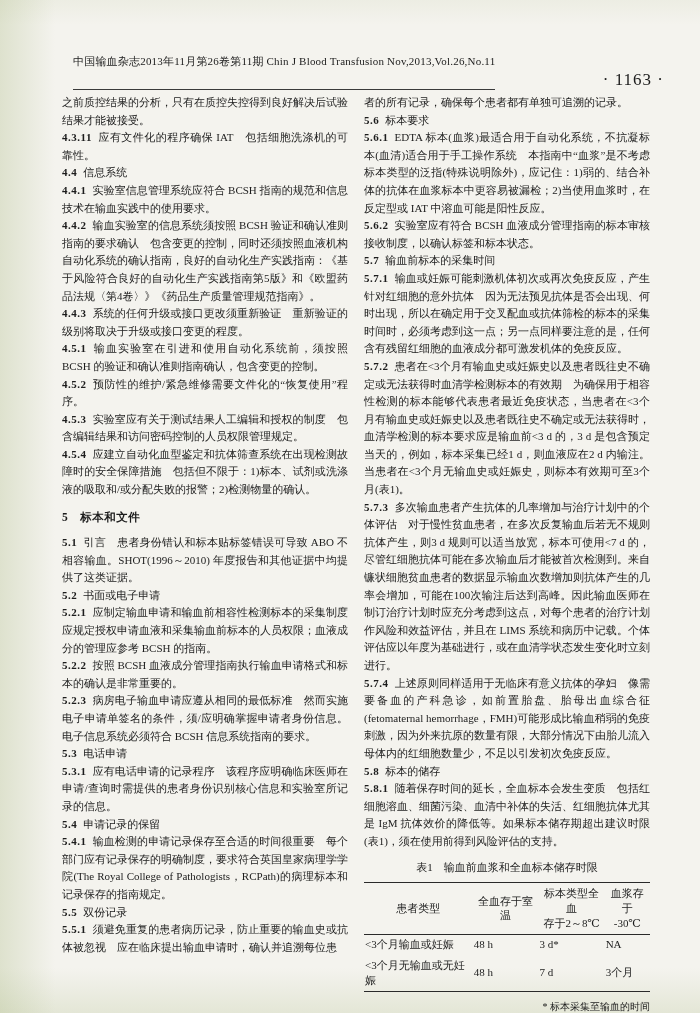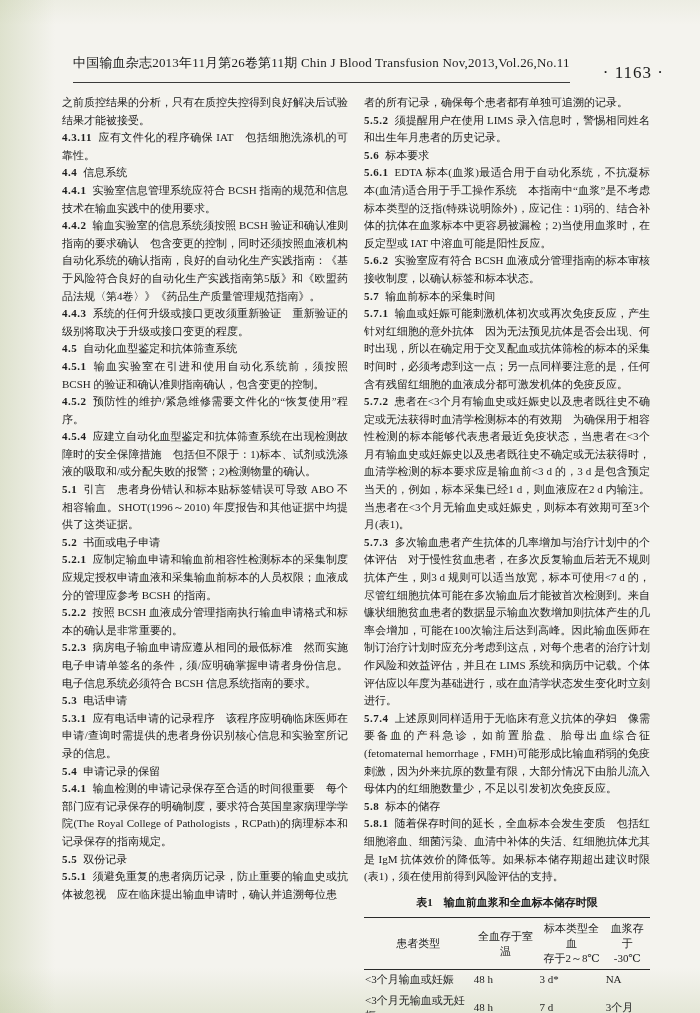--- a/index.html
+++ b/index.html
@@ -17,24 +17,24 @@
       linear-gradient(90deg, rgba(170,185,130,0.30) 0px, rgba(170,185,130,0) 55px),
       linear-gradient(0deg, rgba(170,185,130,0.22) 0px, rgba(170,185,130,0) 45px),
       linear-gradient(180deg, rgba(170,185,130,0.10) 0px, rgba(170,185,130,0) 25px),
       #f4f3ee;
   }
   .running-head {
     position:absolute; top:54px; left:73px; right:36px;
     display:flex; justify-content:space-between; align-items:flex-end;
   }
   .journal-line {
-    font-size:13px;
+    font-size:11px;
     letter-spacing:0.2px;
     border-bottom:1px solid #3a3a3a;
-    padding-bottom:10px;
+    padding-bottom:20px;
     white-space:nowrap;
   }
   .page-number {
     font-size:17px;
     letter-spacing:1px;
     padding-left:10px;
     white-space:nowrap;
   }
   .body-area {
     position:absolute; top:94px; left:62px; width:588px;
@@ -50,21 +50,21 @@
   .para .num { font-weight:bold; margin-right:0.55em; letter-spacing:0.5px; }
   .sec-heading {
     font-weight:bold;
     font-size:11.5px;
     margin:9px 0 8px 0;
     letter-spacing:0.5px;
   }
   .table-block { margin-top:8px; }
   .tbl-title {
     text-align:center;
-    font-weight:bold;
+    font-weight:normal;
     font-size:11px;
     margin:4px 0 6px 0;
   }
   table.data {
     width:100%;
     border-collapse:collapse;
     font-size:11px;
     border-top:1.5px solid #2a2a2a;
     border-bottom:1.5px solid #2a2a2a;
   }
@@ -102,42 +102,42 @@
   <div class="body-area">
 
     <div class="col">
       <div>
           <p class="para">之前质控结果的分析，只有在质控失控得到良好解决后试验结果才能被接受。</p>
           <p class="para"><b class="num">4.3.11</b>应有文件化的程序确保 IAT　包括细胞洗涤机的可靠性。</p>
           <p class="para"><b class="num">4.4</b>信息系统</p>
           <p class="para"><b class="num">4.4.1</b>实验室信息管理系统应符合 BCSH 指南的规范和信息技术在输血实践中的使用要求。</p>
           <p class="para"><b class="num">4.4.2</b>输血实验室的信息系统须按照 BCSH 验证和确认准则指南的要求确认　包含变更的控制，同时还须按照血液机构自动化系统的确认指南，良好的自动化生产实践指南：《基于风险符合良好的自动化生产实践指南第5版》和《欧盟药品法规〈第4卷〉》《药品生产质量管理规范指南》。</p>
           <p class="para"><b class="num">4.4.3</b>系统的任何升级或接口更改须重新验证　重新验证的级别将取决于升级或接口变更的程度。</p>
-          <p class="para"><b class="num">4.5</b>自动化血型鉴定和抗体筛查系统</p>
           <p class="para"><b class="num">4.5.1</b>输血实验室在引进和使用自动化系统前，须按照 BCSH 的验证和确认准则指南确认，包含变更的控制。</p>
           <p class="para"><b class="num">4.5.2</b>预防性的维护/紧急维修需要文件化的“恢复使用”程序。</p>
+          <p class="para"><b class="num">4.5.3</b>实验室应有关于测试结果人工编辑和授权的制度　包含编辑结果和访问密码控制的人员权限管理规定。</p>
           <p class="para"><b class="num">4.5.4</b>应建立自动化血型鉴定和抗体筛查系统在出现检测故障时的安全保障措施　包括但不限于：1)标本、试剂或洗涤液的吸取和/或分配失败的报警；2)检测物量的确认。</p>
+          <div class="sec-heading">5　标本和文件</div>
           <p class="para"><b class="num">5.1</b>引言　患者身份错认和标本贴标签错误可导致 ABO 不相容输血。SHOT(1996～2010) 年度报告和其他证据中均提供了这类证据。</p>
           <p class="para"><b class="num">5.2</b>书面或电子申请</p>
           <p class="para"><b class="num">5.2.1</b>应制定输血申请和输血前相容性检测标本的采集制度　应规定授权申请血液和采集输血前标本的人员权限；血液成分的管理应参考 BCSH 的指南。</p>
           <p class="para"><b class="num">5.2.2</b>按照 BCSH 血液成分管理指南执行输血申请格式和标本的确认是非常重要的。</p>
           <p class="para"><b class="num">5.2.3</b>病房电子输血申请应遵从相同的最低标准　然而实施电子申请单签名的条件，须/应明确掌握申请者身份信息。电子信息系统必须符合 BCSH 信息系统指南的要求。</p>
           <p class="para"><b class="num">5.3</b>电话申请</p>
           <p class="para"><b class="num">5.3.1</b>应有电话申请的记录程序　该程序应明确临床医师在申请/查询时需提供的患者身份识别核心信息和实验室所记录的信息。</p>
           <p class="para"><b class="num">5.4</b>申请记录的保留</p>
           <p class="para"><b class="num">5.4.1</b>输血检测的申请记录保存至合适的时间很重要　每个部门应有记录保存的明确制度，要求符合英国皇家病理学学院(The Royal College of Pathologists，RCPath)的病理标本和记录保存的指南规定。</p>
           <p class="para"><b class="num">5.5</b>双份记录</p>
           <p class="para"><b class="num">5.5.1</b>须避免重复的患者病历记录，防止重要的输血史或抗体被忽视　应在临床提出输血申请时，确认并追溯每位患</p>
         </div>
     </div>
 
     <div class="col">
       <div>
           <p class="para">者的所有记录，确保每个患者都有单独可追溯的记录。</p>
-          <p class="para"><b class="num">5.5.2</b>须提醒用户在使用 LIMS 录入信息时，警惕相同姓名和出生年月患者的历史记录。</p>
           <p class="para"><b class="num">5.6</b>标本要求</p>
           <p class="para"><b class="num">5.6.1</b>EDTA 标本(血浆)最适合用于自动化系统，不抗凝标本(血清)适合用于手工操作系统　本指南中“血浆”是不考虑标本类型的泛指(特殊说明除外)，应记住：1)弱的、结合补体的抗体在血浆标本中更容易被漏检；2)当使用血浆时，在反定型或 IAT 中溶血可能是阳性反应。</p>
           <p class="para"><b class="num">5.6.2</b>实验室应有符合 BCSH 血液成分管理指南的标本审核接收制度，以确认标签和标本状态。</p>
           <p class="para"><b class="num">5.7</b>输血前标本的采集时间</p>
           <p class="para"><b class="num">5.7.1</b>输血或妊娠可能刺激机体初次或再次免疫反应，产生针对红细胞的意外抗体　因为无法预见抗体是否会出现、何时出现，所以在确定用于交叉配血或抗体筛检的标本的采集时间时，必须考虑到这一点；另一点同样要注意的是，任何含有残留红细胞的血液成分都可激发机体的免疫反应。</p>
           <p class="para"><b class="num">5.7.2</b>患者在&lt;3个月有输血史或妊娠史以及患者既往史不确定或无法获得时血清学检测标本的有效期　为确保用于相容性检测的标本能够代表患者最近免疫状态，当患者在&lt;3个月有输血史或妊娠史以及患者既往史不确定或无法获得时，血清学检测的标本要求应是输血前&lt;3 d 的，3 d 是包含预定当天的，例如，标本采集已经1 d，则血液应在2 d 内输注。当患者在&lt;3个月无输血史或妊娠史，则标本有效期可至3个月(表1)。</p>
           <p class="para"><b class="num">5.7.3</b>多次输血患者产生抗体的几率增加与治疗计划中的个体评估　对于慢性贫血患者，在多次反复输血后若无不规则抗体产生，则3 d 规则可以适当放宽，标本可使用&lt;7 d 的，尽管红细胞抗体可能在多次输血后才能被首次检测到。来自镰状细胞贫血患者的数据显示输血次数增加则抗体产生的几率会增加，可能在100次输注后达到高峰。因此输血医师在制订治疗计划时应充分考虑到这点，对每个患者的治疗计划作风险和效益评估，并且在 LIMS 系统和病历中记载。个体评估应以年度为基础进行，或在血清学状态发生变化时立刻进行。</p>
           <p class="para"><b class="num">5.7.4</b>上述原则同样适用于无临床有意义抗体的孕妇　像需要备血的产科急诊，如前置胎盘、胎母出血综合征(fetomaternal hemorrhage，FMH)可能形成比输血稍弱的免疫刺激，因为外来抗原的数量有限，大部分情况下由胎儿流入母体内的红细胞数量少，不足以引发初次免疫反应。</p>
           <p class="para"><b class="num">5.8</b>标本的储存</p>
           <p class="para"><b class="num">5.8.1</b>随着保存时间的延长，全血标本会发生变质　包括红细胞溶血、细菌污染、血清中补体的失活、红细胞抗体尤其是 IgM 抗体效价的降低等。如果标本储存期超出建议时限(表1)，须在使用前得到风险评估的支持。</p>

